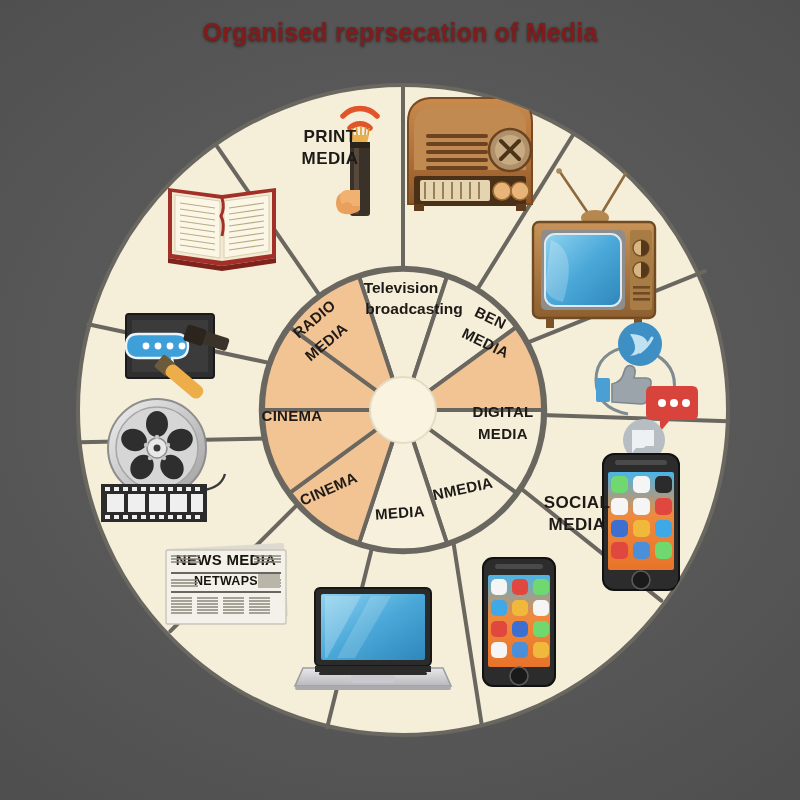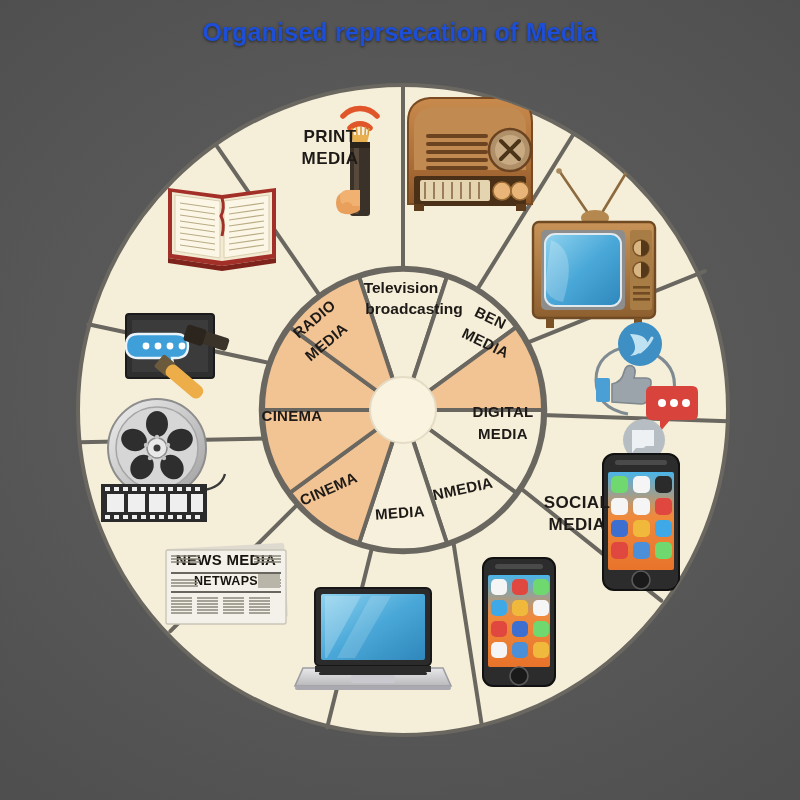--- a/index.html
+++ b/index.html
@@ -5,21 +5,21 @@
   html,body{margin:0;padding:0;}
   body{
     width:800px;height:800px;overflow:hidden;
     font-family:"Liberation Sans", sans-serif;
     background:
       radial-gradient(ellipse 110% 95% at 50% 48%, #5e5e5e 0%, #575757 42%, #4e4e4e 72%, #434343 100%);
   }
   #stage{position:relative;width:800px;height:800px;}
   #title{
     position:absolute;left:0;top:18px;width:800px;text-align:center;
-    color:#1d4ed8;font-size:25px;font-weight:bold;letter-spacing:.2px;
+    color:#7f1d1d;font-size:25px;font-weight:bold;letter-spacing:.2px;
     font-family:"Liberation Sans", sans-serif;
     text-shadow:0 1px 3px rgba(0,0,0,.55);
   }
   svg.wheel{position:absolute;left:0;top:0;width:800px;height:800px;}
   .lbl{
     font-family:"Liberation Sans", sans-serif;
     font-weight:bold;fill:#1d1a17;
     text-anchor:middle;dominant-baseline:middle;
   }
   .lbl-outer{font-size:17px;letter-spacing:.4px;}

